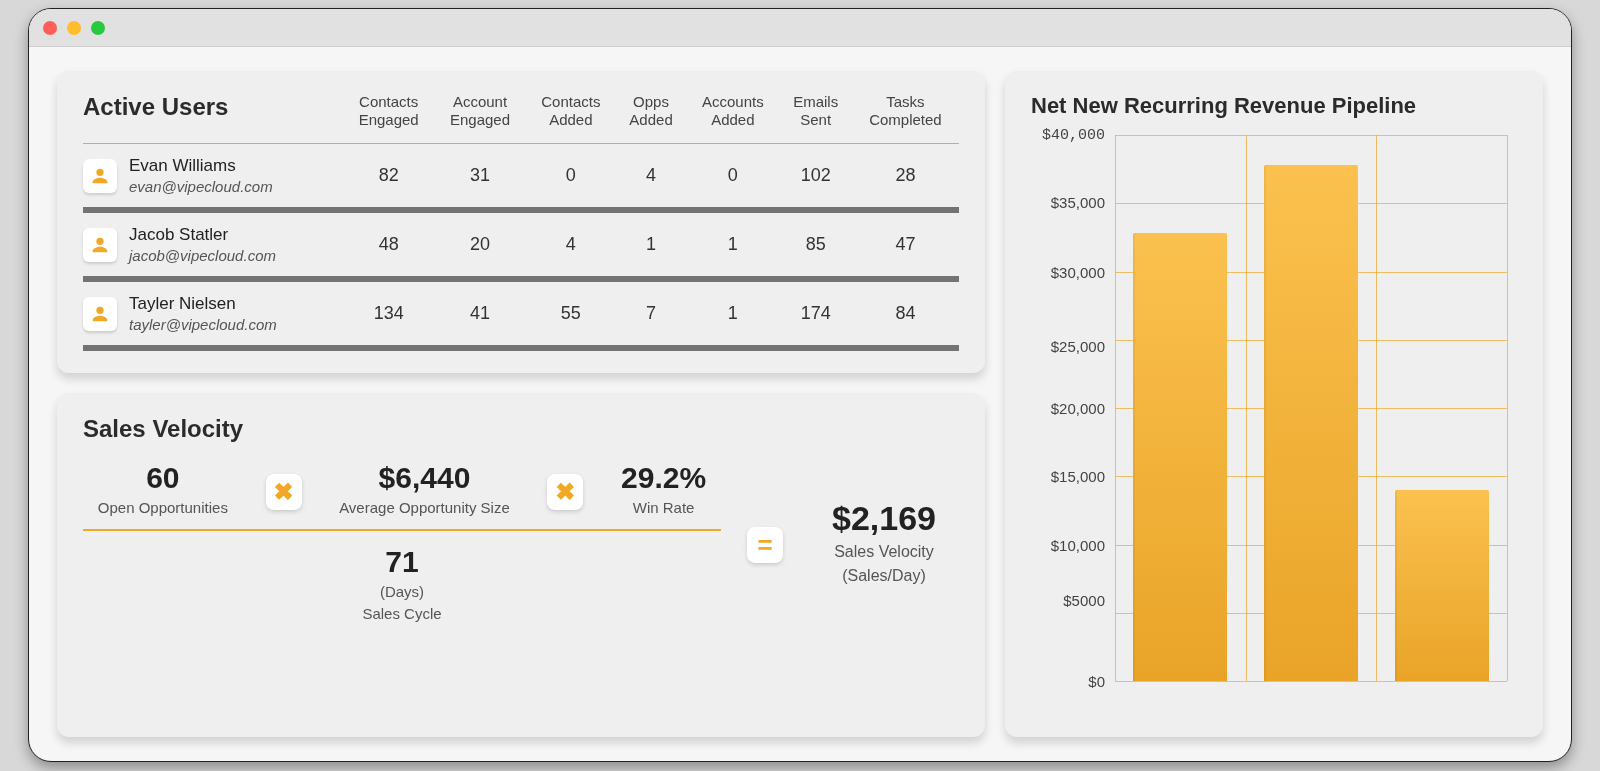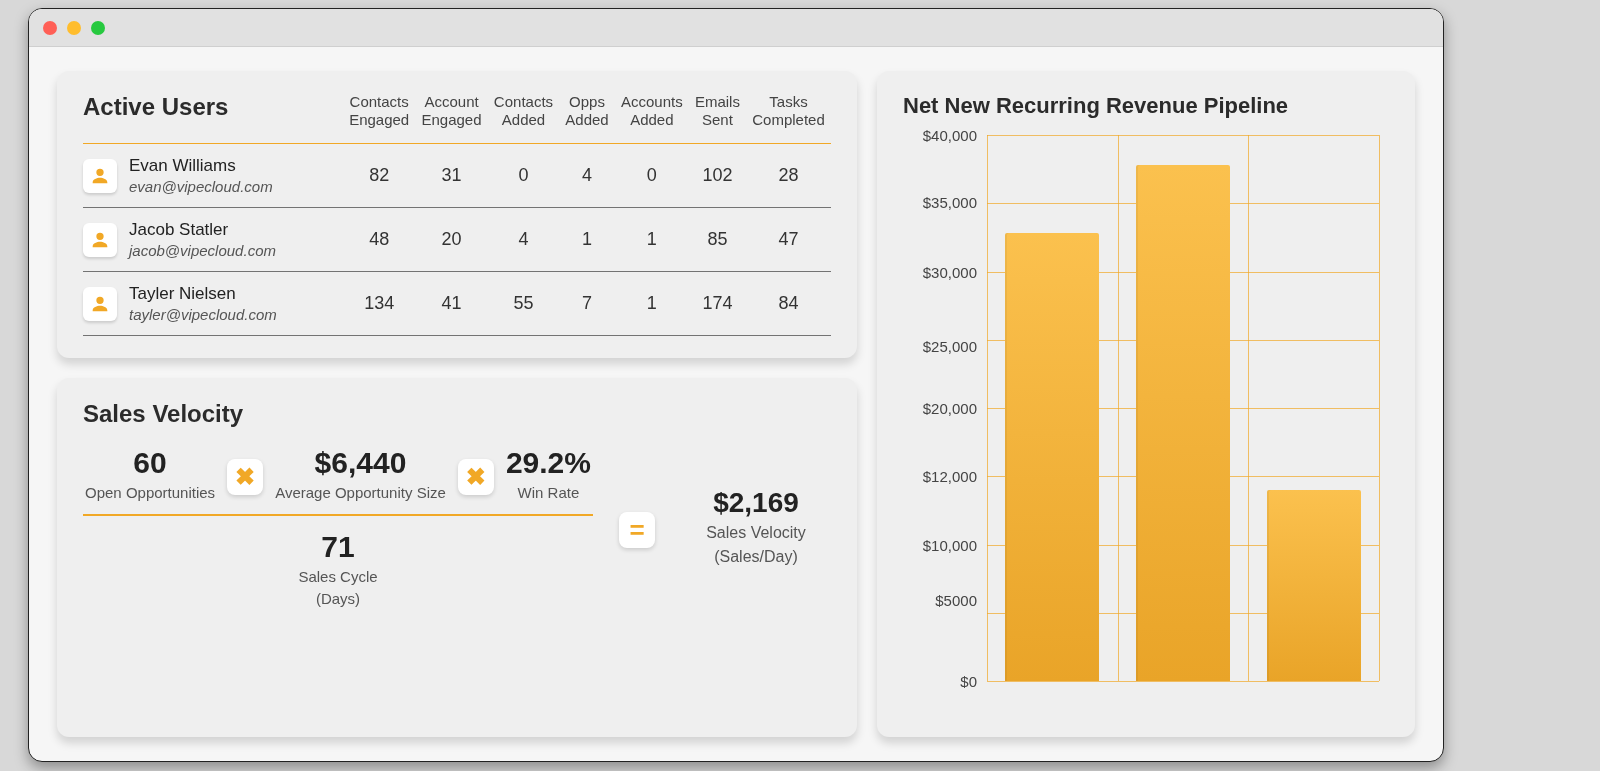--- a/index.html
+++ b/index.html
@@ -7,23 +7,23 @@
   body {
     font-family: "Helvetica Neue", Arial, sans-serif;
     background:#d8d8d8;
     width:1600px;
     height:771px;
     overflow:hidden;
   }
   .window {
     position:absolute;
     left:28px; top:8px;
-    width:1416px; height:754px;
+    width:1544px; height:754px;
     background:#f6f6f6;
-    border-radius:14px;
+    border-radius:23px;
     border:1px solid #222;
     box-shadow:0 6px 14px rgba(0,0,0,.35);
     overflow:hidden;
   }
   .title-bar {
     height:38px;
     background:#e1e1e1;
     border-bottom:1px solid #cfcfcf;
     display:flex;
     align-items:center;
@@ -61,21 +61,21 @@
     vertical-align:top;
     padding:0 6px 14px 6px;
     font-size:15px;
     font-weight:500;
     color:#444;
     line-height:1.2;
   }
   table.users-table th:first-child { text-align:left; padding-left:0; }
   table.users-table tbody tr td {
     border-top:1px solid #f1a826;
-    border-bottom:1px solid #737373;
+    border-bottom:6px solid #737373;
     padding:12px 6px;
     text-align:center;
     font-size:18px;
     color:#333;
   }
   table.users-table tbody tr td:first-child { text-align:left; padding-left:0; }
   .user-cell { display:flex; align-items:center; gap:12px; }
   .avatar {
     width:34px; height:34px;
     background:#fff; border-radius:6px;
@@ -99,21 +99,21 @@
     box-shadow:0 2px 4px rgba(0,0,0,.15);
     display:flex; align-items:center; justify-content:center;
     font-size:24px; font-weight:800; color:#f1a826;
     align-self:center;
     flex-shrink:0;
     margin-top:6px;
   }
   .fraction-bar { height:2px; background:#f1a826; margin:12px 0 14px 0; }
   .denominator { text-align:center; }
   .result { text-align:center; min-width:150px; }
-  .result .value { font-size:28px; font-weight:700; color:#222; }
+  .result .value { font-size:34px; font-weight:700; color:#222; }
   .result .label { font-size:16px; color:#555; margin-top:4px; line-height:1.25; }
 
   
   .chart-wrap { position:relative; width:100%; height:546px; margin-top:16px; }
   .y-axis { position:absolute; left:0; top:0; bottom:0; width:84px; }
   .y-tick { position:absolute; right:10px; transform:translateY(-50%); font-size:15px; color:#444; text-align:right; white-space:nowrap; }
   .plot { position:absolute; left:84px; right:10px; top:0; bottom:0; }
   .grid-v { position:absolute; top:0; bottom:0; width:1px; background:#f1a826; opacity:.7; }
   .grid-h { position:absolute; left:0; right:0; height:1px; background:#f1a826; opacity:.7; }
   .bar { position:absolute; bottom:0; background:linear-gradient(180deg,#fbc14e,#e9a428); border-radius:2px 2px 0 0; box-shadow:2px 0 0 rgba(0,0,0,.05) inset; }
@@ -236,47 +236,47 @@
             <div class="op-badge">✖</div>
             <div class="metric">
               <div class="value">29.2%</div>
               <div class="label">Win Rate</div>
             </div>
           </div>
           <div class="fraction-bar"></div>
           <div class="denominator">
             <div class="metric">
               <div class="value">71</div>
+              <div class="label">(Days)</div>
               <div class="label">Sales Cycle</div>
-              <div class="label">(Days)</div>
             </div>
           </div>
         </div>
         <div class="op-badge" style="font-size:26px;">=</div>
         <div class="result">
           <div class="value">$2,169</div>
           <div class="label">Sales Velocity</div>
           <div class="label">(Sales/Day)</div>
         </div>
       </div>
     </div>
 
     <div class="card pipeline">
       <div class="card-title" style="font-size:22px;">Net New Recurring Revenue Pipeline</div>
       <div class="chart-wrap">
         <div class="y-axis" id="y-axis">
             <div class="y-tick" style="top: 546px;">$0</div>
             <div class="y-tick" style="top: 465px;">$5000</div>
             <div class="y-tick" style="top: 409.5px;">$10,000</div>
-            <div class="y-tick" style="top: 341.25px;">$12,000</div>
+            <div class="y-tick" style="top: 341.25px;">$15,000</div>
             <div class="y-tick" style="top: 273px;">$20,000</div>
             <div class="y-tick" style="top: 211px;">$25,000</div>
             <div class="y-tick" style="top: 136.5px;">$30,000</div>
             <div class="y-tick" style="top: 67px;">$35,000</div>
-            <div class="y-tick" style="top: 0px;">$40,000</div>
+            <div class="y-tick" style="top: 0px; font-family: Liberation Mono, monospace;">$40,000</div>
           </div>
         <div class="plot" id="plot">
             <div class="grid-h" style="top: 546px;"></div>
             <div class="grid-h" style="top: 477.75px;"></div>
             <div class="grid-h" style="top: 409.5px;"></div>
             <div class="grid-h" style="top: 341.25px;"></div>
             <div class="grid-h" style="top: 273px;"></div>
             <div class="grid-h" style="top: 204.75px;"></div>
             <div class="grid-h" style="top: 136.5px;"></div>
             <div class="grid-h" style="top: 68.25px;"></div>

